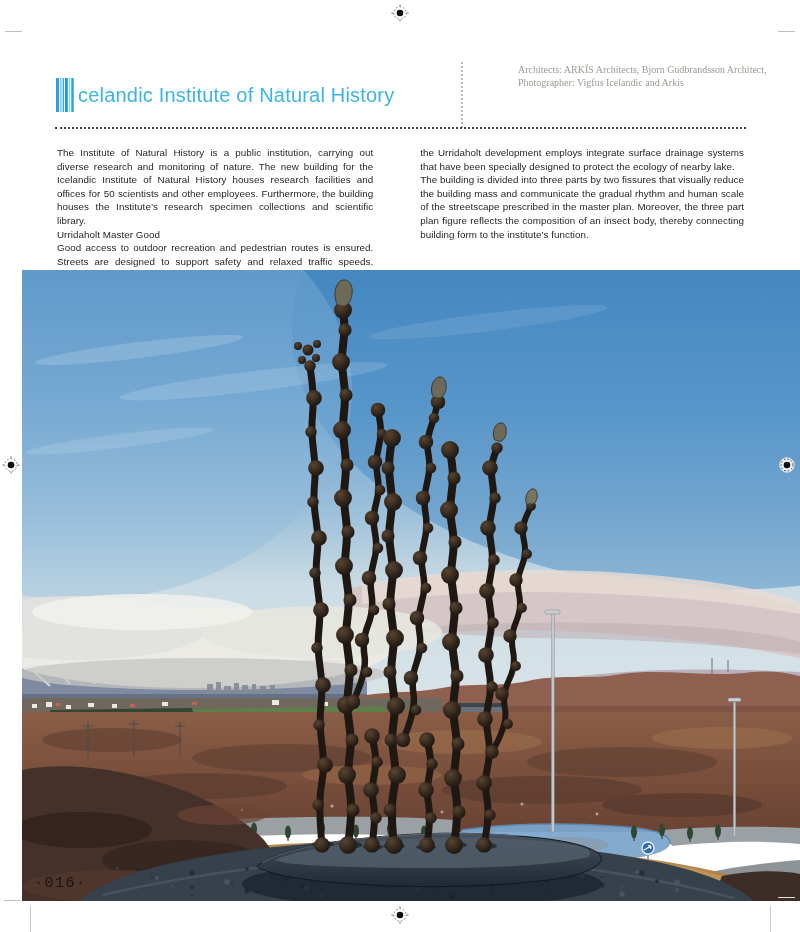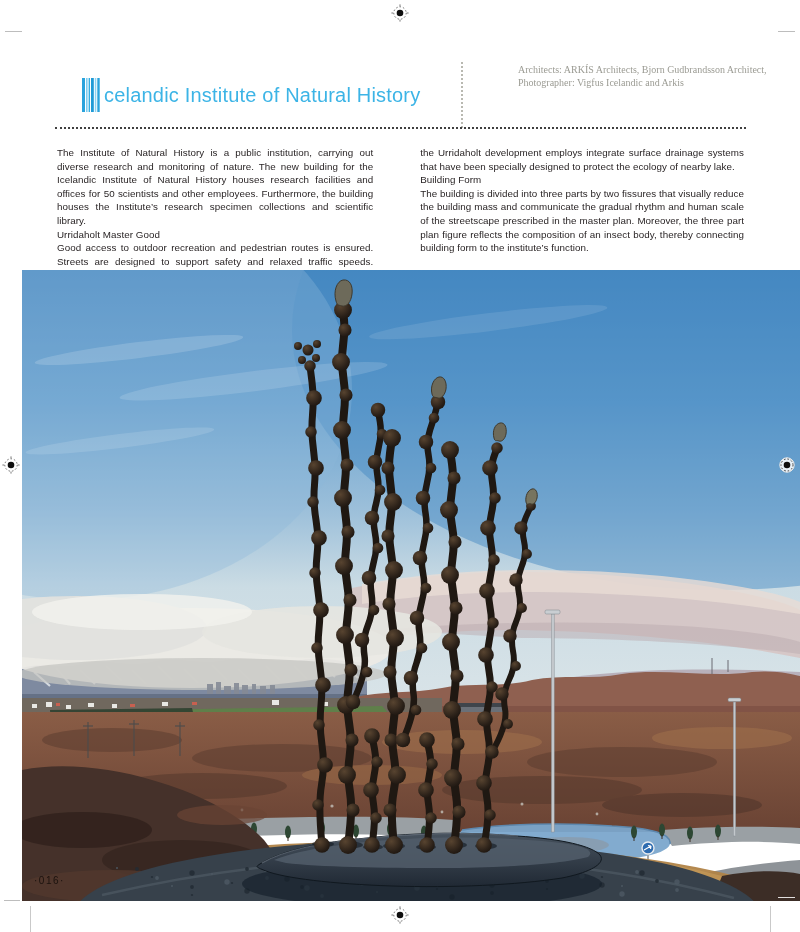--- a/index.html
+++ b/index.html
@@ -21,21 +21,21 @@
   
   .trim{position:absolute;background:#bdbdbd;}
   .trim.tl{left:5px;top:31px;width:17px;height:1px;}
   .trim.tr{left:778px;top:31px;width:17px;height:1px;}
   .trim.bl-h{left:4px;top:900px;width:16px;height:1px;}
   .trim.bl-v{left:30px;top:906px;width:1px;height:26px;background:#c9c9c9;}
   .trim.br-v{left:770px;top:906px;width:1px;height:26px;background:#c9c9c9;}
   .trim.br-h{left:778px;top:897px;width:17px;height:1px;background:rgba(255,255,255,.85);z-index:6;}
 
   
-  .title-row{position:absolute;left:82px;top:77px;display:flex;align-items:flex-end;}
+  .title-row{position:absolute;left:56px;top:77px;display:flex;align-items:flex-end;}
   .logo{width:19px;height:34px;margin-right:3px;margin-top:1px;}
   .page-title{font-size:20px;font-weight:400;color:var(--title-blue);
     letter-spacing:.2px;line-height:34px;}
   .credits{position:absolute;left:471px;top:63px;width:300px;
     font-family:"Liberation Serif",serif;font-size:10px;line-height:13px;
     color:var(--credits-gray);margin-left:47px;}
   .credits-divider{position:absolute;left:461px;top:62px;height:66px;width:0;
     border-left:2px dotted #b9b9b1;}
   .dotted-rule{position:absolute;left:55px;top:127px;width:691px;height:0;
     border-top:2px dotted var(--rule-dot);}
@@ -45,21 +45,21 @@
   .col{font-size:9.8px;line-height:13.6px;color:var(--body-text);
     text-align:justify;letter-spacing:.05px;}
   .col.left{width:336px;margin-right:7px;}
   .col.right{width:344px;margin-left:40px;}
   .col p{margin:0;}
 
   
   .photo{position:absolute;left:22px;top:270px;width:778px;height:631px;overflow:hidden;}
   .photo svg{display:block;width:778px;height:631px;}
   .page-num{position:absolute;left:34px;top:875px;z-index:4;
-    font-family:Liberation Sans, sans-serif;font-size:10px;letter-spacing:1.5px;
+    font-family:Liberation Mono, monospace;font-size:15px;letter-spacing:1.5px;
     color:rgba(18,12,8,.85);}
 </style>
 </head>
 <body>
 
 <div class="page">
 
   <svg class="regmark top" viewBox="-9 -9 18 18">
       <circle r="6.2" fill="none" stroke="#6f6f6f" stroke-width="1" stroke-dasharray="1.5 2"></circle>
       <circle r="3.3" fill="#0e0e0e"></circle>
@@ -118,21 +118,20 @@
   <div class="dotted-rule"></div>
 
   <div class="article">
     <div class="col left">
       <p>The Institute of Natural History is a public institution, carrying out diverse research and monitoring of nature. The new building for the Icelandic Institute of Natural History houses research facilities and offices for 50 scientists and other employees.  Furthermore, the building houses the Institute’s research specimen collections and scientific library.</p>
       <p>Urridaholt Master Good</p>
       <p>Good access to outdoor recreation and pedestrian routes is ensured. Streets are designed to support safety and relaxed traffic speeds. Moreover,</p>
     </div>
     <div class="col right">
       <p>the Urridaholt development employs integrate surface drainage systems that have been specially designed to protect the ecology of nearby lake.</p>
-      <p>Building Form</p>
       <p>The building is divided into three parts by two fissures that visually reduce the building mass and communicate the gradual rhythm and human scale of the streetscape prescribed in the master plan.  Moreover, the three part plan figure reflects the composition of an insect body, thereby connecting building form to the institute’s function.</p>
     </div>
   </div>
 
   <figure class="photo">
     <svg id="photoSvg" viewBox="0 0 778 631" preserveAspectRatio="none">
       <defs>
         <linearGradient id="sky" x1="0" y1="0" x2="0" y2="1">
           <stop offset="0" stop-color="#4a8ac2"></stop>
             <stop offset=".3" stop-color="#6aa2cf"></stop>

